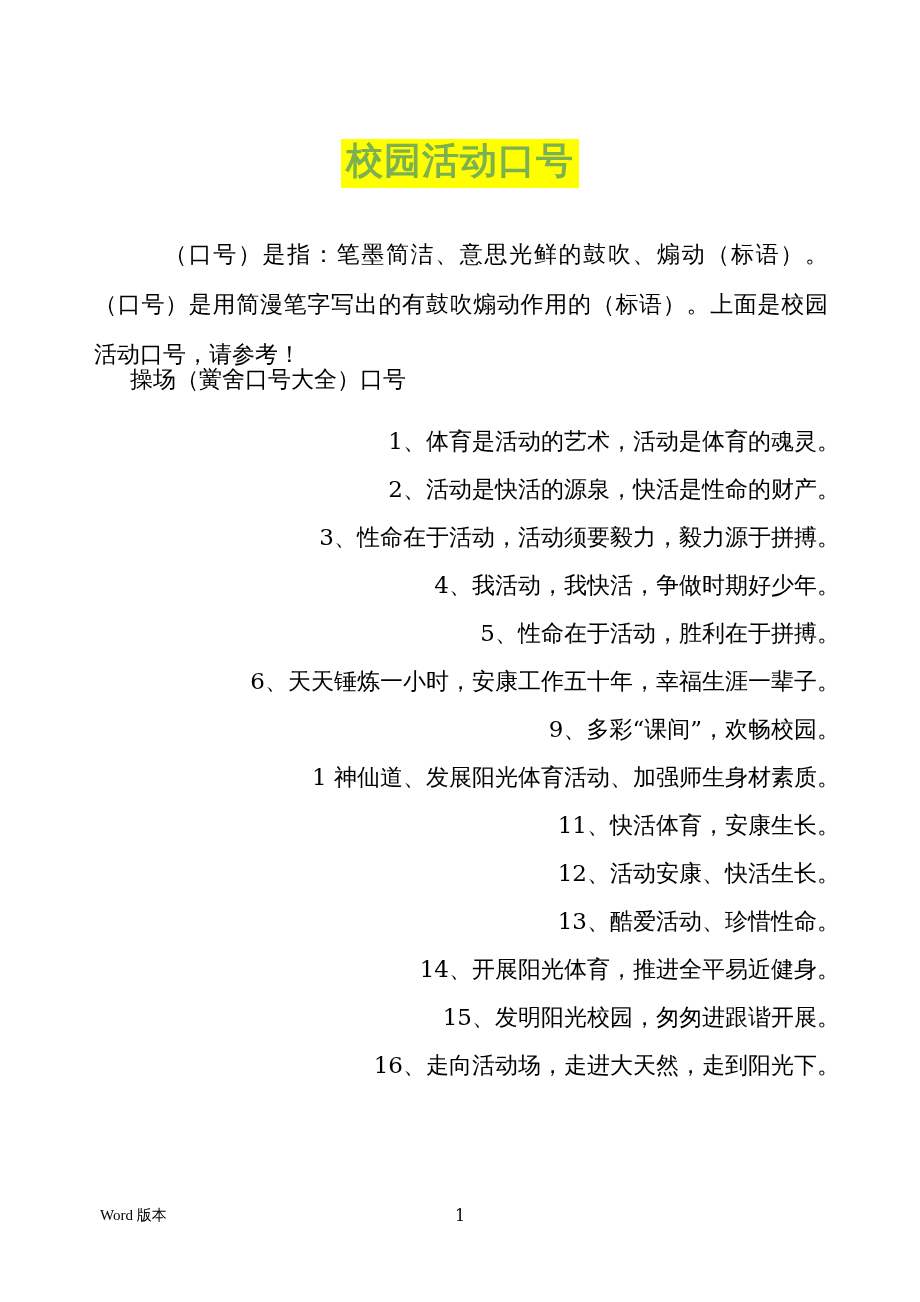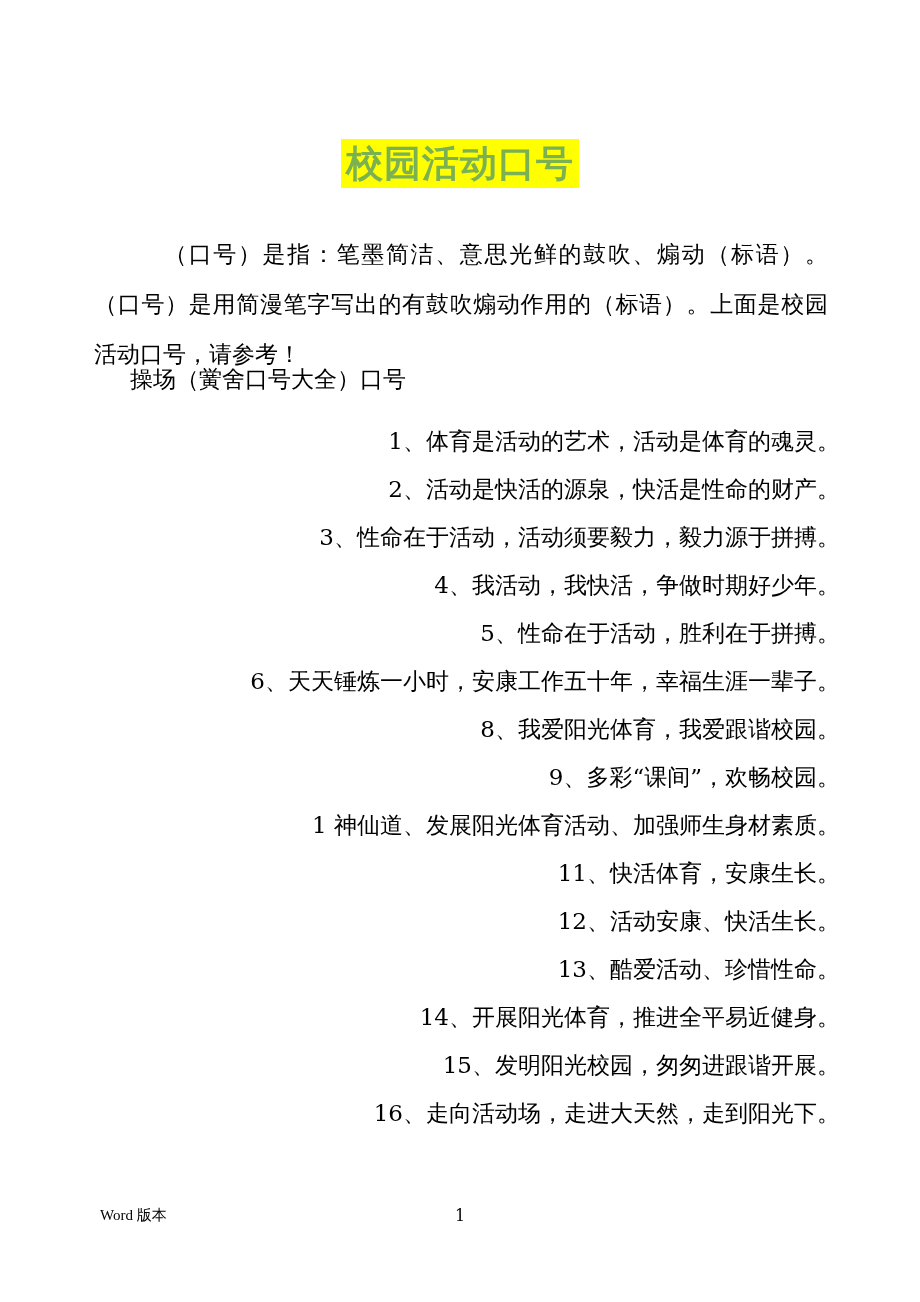--- a/index.html
+++ b/index.html
@@ -24,20 +24,21 @@
     text-align: center;
     margin: 0;
   }
   .doc-title .hl {
     display: inline-block;
     font-size: 37px;
     font-weight: bold;
     line-height: 1.32;
     padding: 0 5px;
     letter-spacing: 1px;
+    font-family: Liberation Mono, monospace;
   }
   .intro {
     position: absolute;
     left: 82px;
     right: 80px;
     top: 217px;
     margin: 12px;
     font-size: 23px;
     line-height: 50px;
     text-indent: 70px;
@@ -107,21 +108,20 @@
 
   <p class="section-heading">操场（黉舍口号大全）口号</p>
 
   <div class="slogans">
     <p>1、体育是活动的艺术，活动是体育的魂灵。</p>
     <p>2、活动是快活的源泉，快活是性命的财产。</p>
     <p>3、性命在于活动，活动须要毅力，毅力源于拼搏。</p>
     <p>4、我活动，我快活，争做时期好少年。</p>
     <p>5、性命在于活动，胜利在于拼搏。</p>
     <p>6、天天锤炼一小时，安康工作五十年，幸福生涯一辈子。</p>
-    <p>8、我爱阳光体育，我爱跟谐校园。</p>
     <p>9、多彩“课间”，欢畅校园。</p>
     <p>1 神仙道、发展阳光体育活动、加强师生身材素质。</p>
     <p>11、快活体育，安康生长。</p>
     <p>12、活动安康、快活生长。</p>
     <p>13、酷爱活动、珍惜性命。</p>
     <p>14、开展阳光体育，推进全平易近健身。</p>
     <p>15、发明阳光校园，匆匆进跟谐开展。</p>
     <p>16、走向活动场，走进大天然，走到阳光下。</p>
   </div>
 

